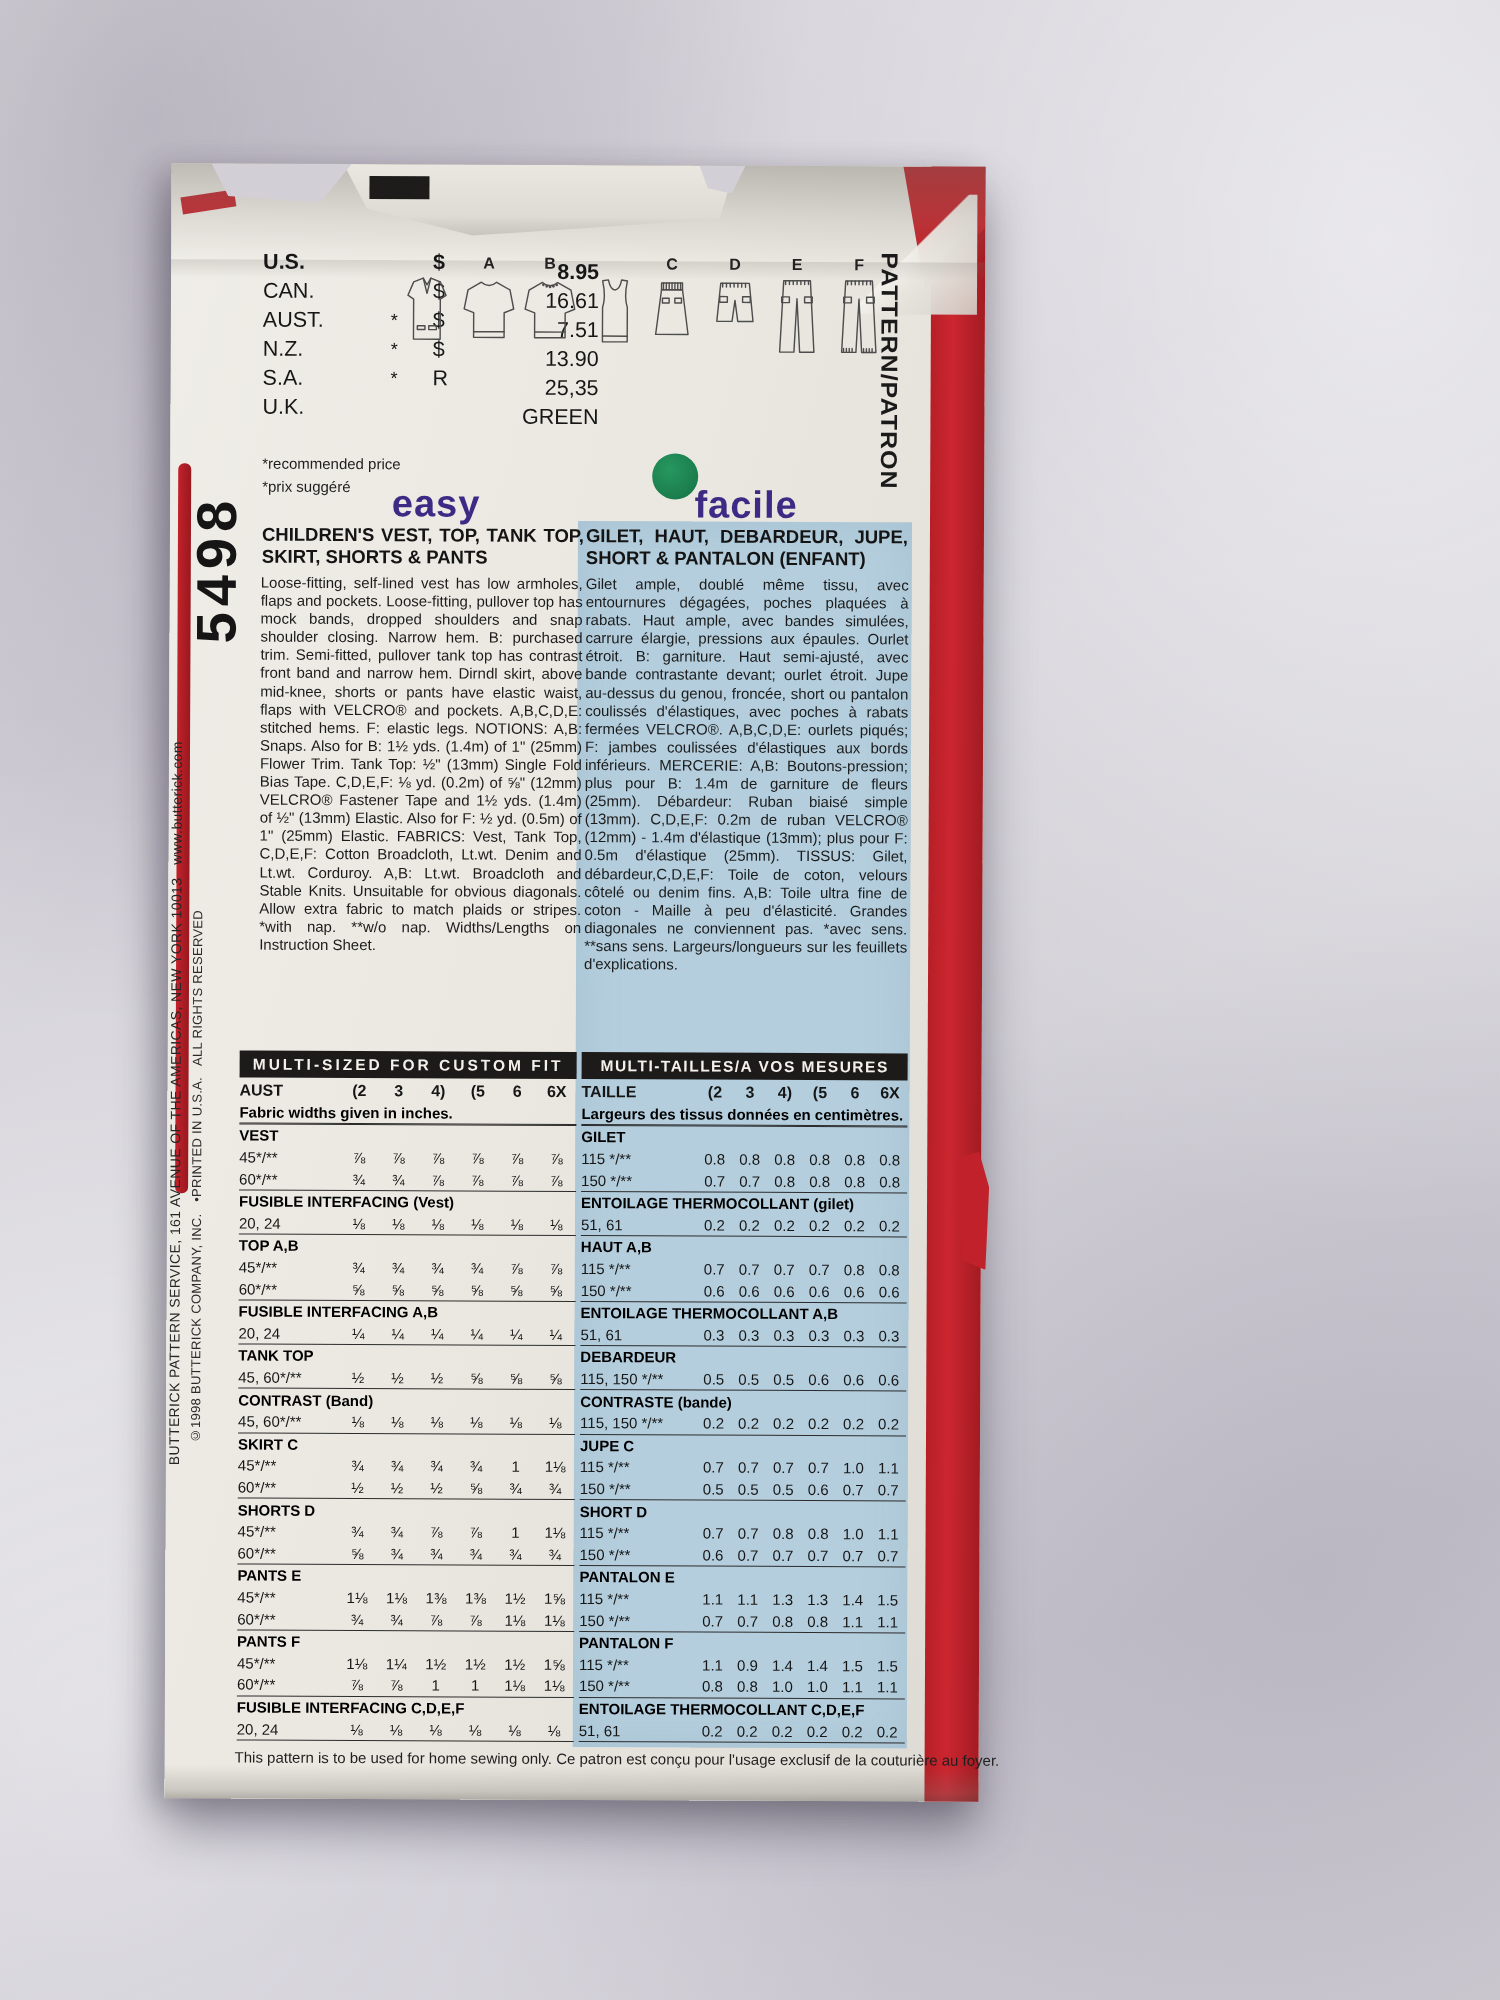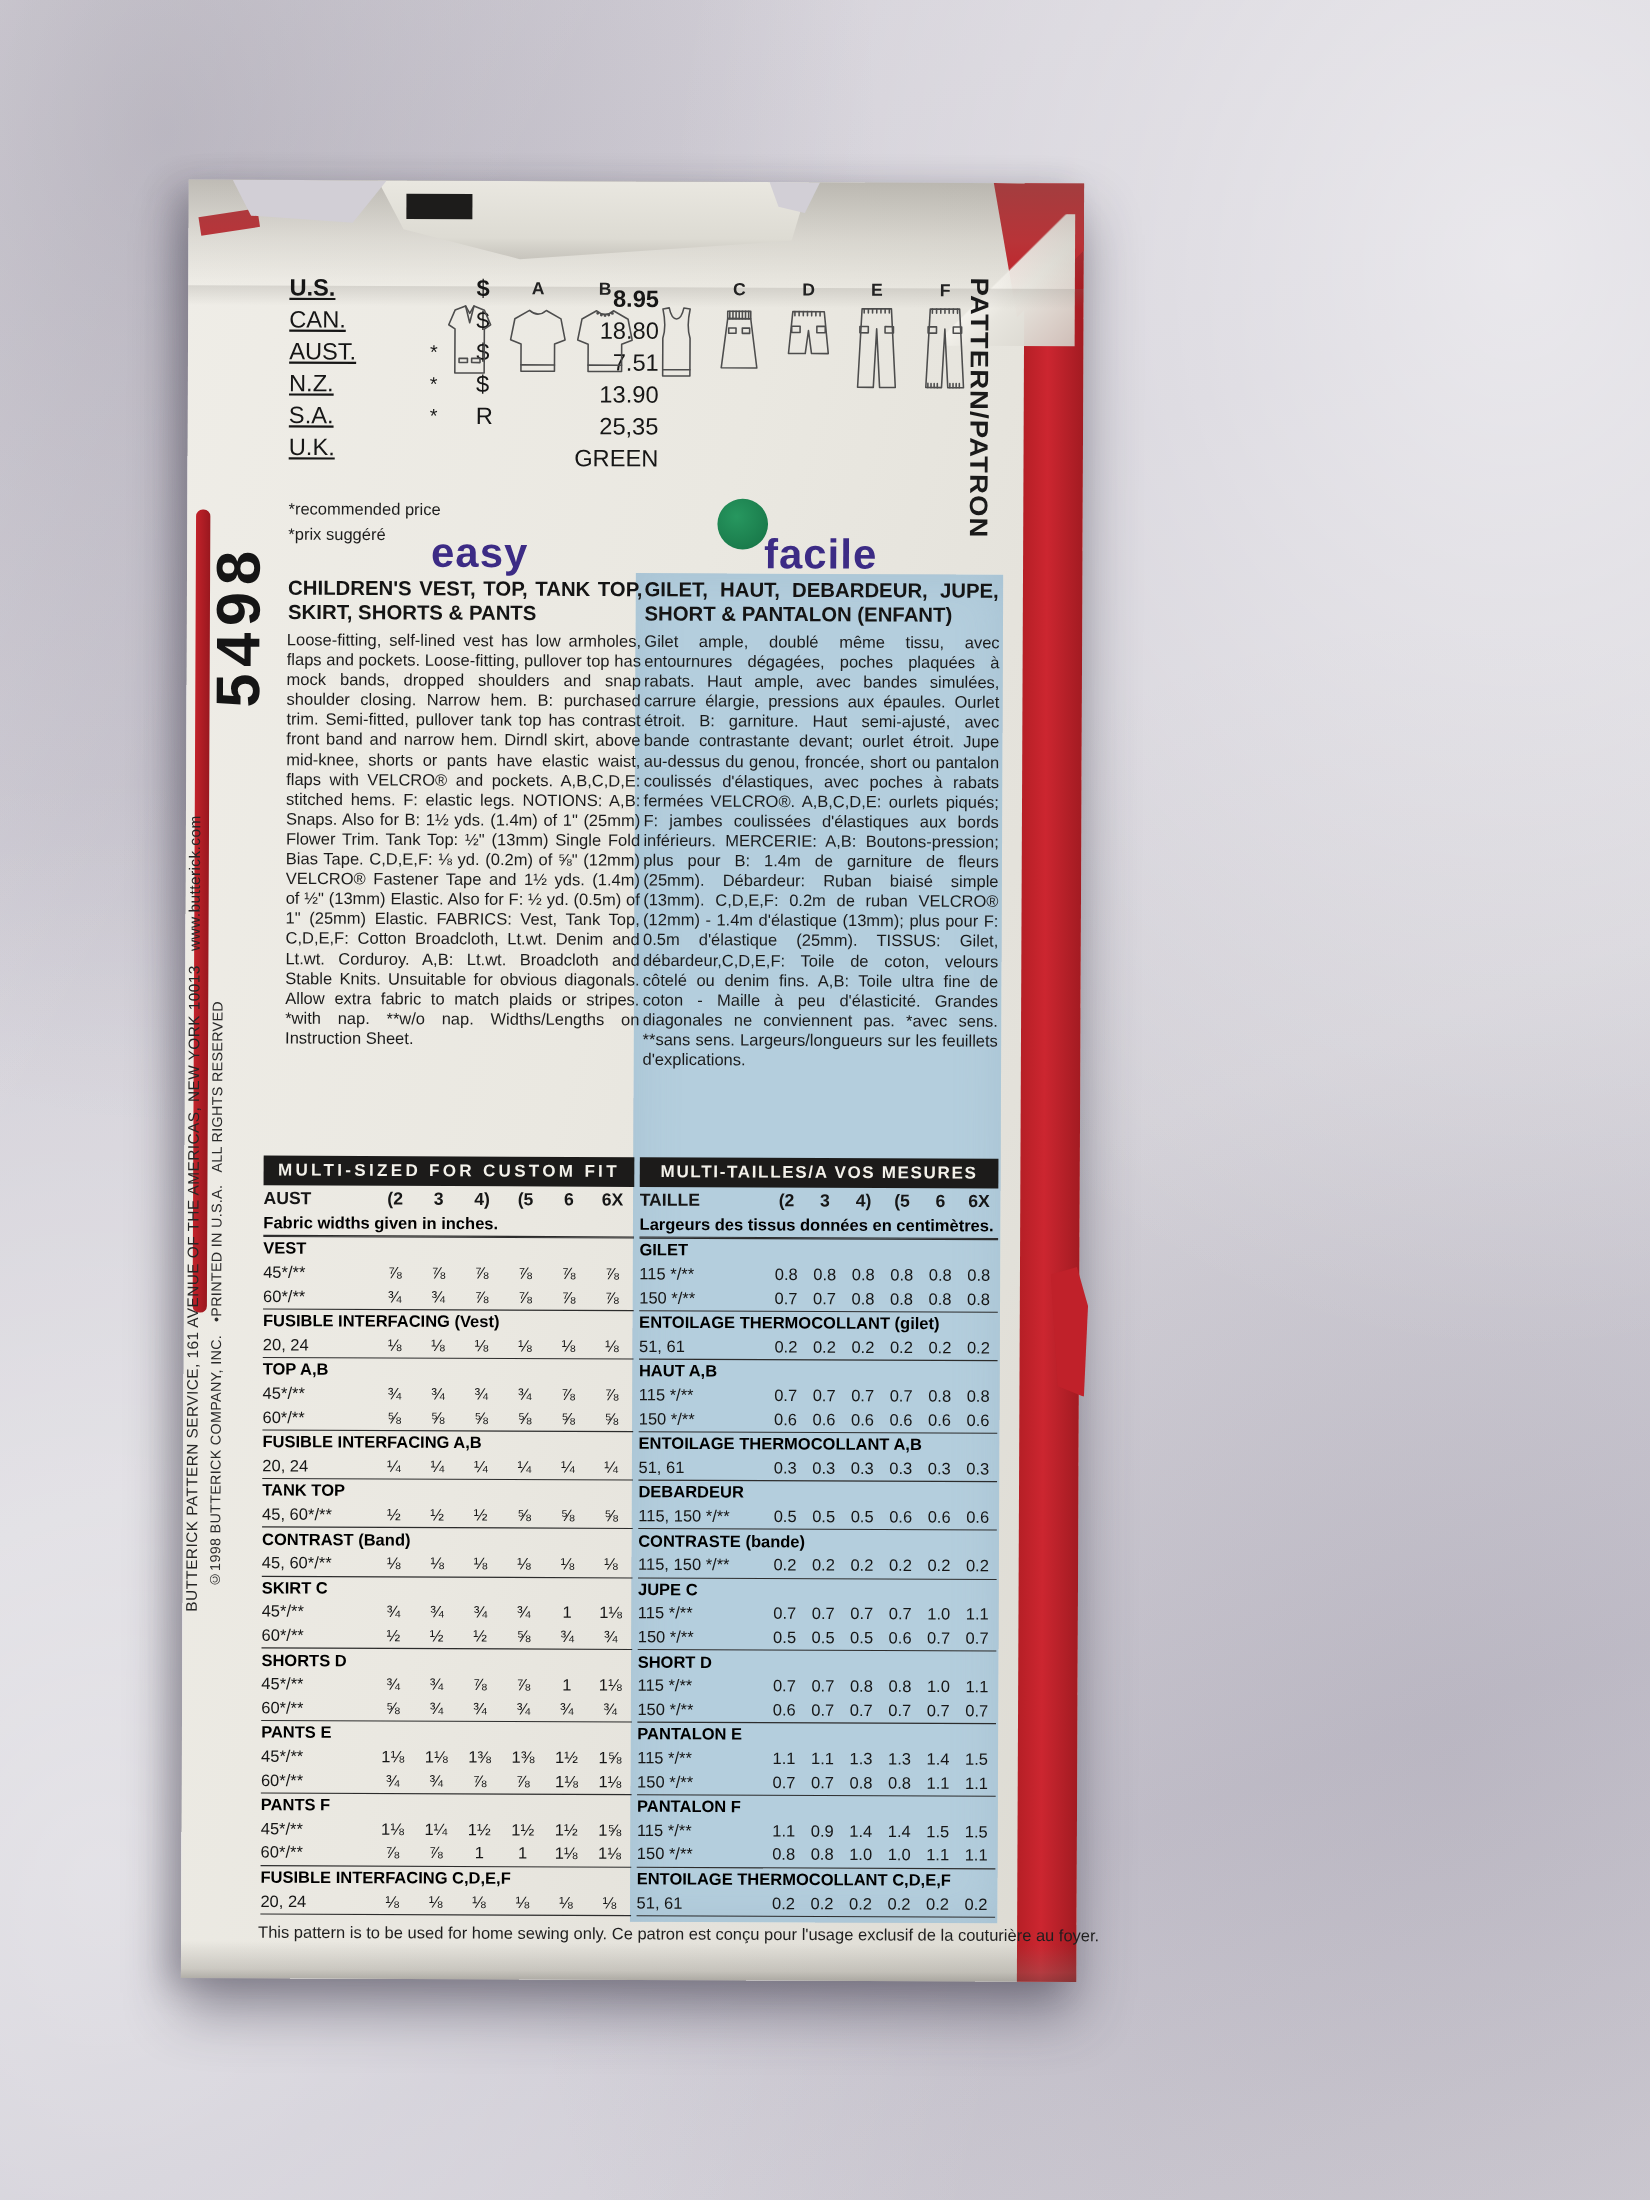--- a/index.html
+++ b/index.html
@@ -57,21 +57,21 @@
   .v-addr1{position:absolute;left:0px;top:372px;height:930px;
     writing-mode:vertical-rl;transform:rotate(180deg);
     font-size:14px;color:#262626;letter-spacing:0.4px;white-space:pre;}
   .v-addr2{position:absolute;left:22px;top:400px;height:880px;
     writing-mode:vertical-rl;transform:rotate(180deg);
     font-size:13px;color:#2a2a2a;letter-spacing:0.3px;white-space:pre;}
 
   
   .prices{position:absolute;left:92px;top:84px;width:400px;}
   .price-row{display:flex;height:29px;align-items:center;font-size:21.5px;color:#161616;}
-  .price-row .region{width:128px;text-decoration:underline;}
+  .price-row .region{width:128px;}
   .price-row .star{width:42px;font-size:18px;}
   .price-row .cur{width:48px;}
   .price-row .amt{width:118px;text-align:right;margin-top:18px;}
   .price-row.bold{font-weight:700;}
   .price-notes{position:absolute;left:92px;top:288px;font-size:15px;color:#1d1d1d;line-height:23px;}
   .green-dot{position:absolute;left:482px;top:288px;width:46px;height:46px;border-radius:50%;
     background:radial-gradient(circle at 38% 35%,#27975f,#157144);}
 
   
   .garment{position:absolute;width:60px;text-align:center;}
@@ -141,21 +141,21 @@
       <div class="price-row bold">
         <span class="region">U.S.</span>
         <span class="star"></span>
         <span class="cur">$</span>
         <span class="amt">8.95</span>
       </div>
       <div class="price-row">
         <span class="region">CAN.</span>
         <span class="star"></span>
         <span class="cur">$</span>
-        <span class="amt">18.80</span>
+        <span class="amt">16.61</span>
       </div>
       <div class="price-row">
         <span class="region">AUST.</span>
         <span class="star">*</span>
         <span class="cur">$</span>
         <span class="amt">7.51</span>
       </div>
       <div class="price-row">
         <span class="region">N.Z.</span>
         <span class="star">*</span>

